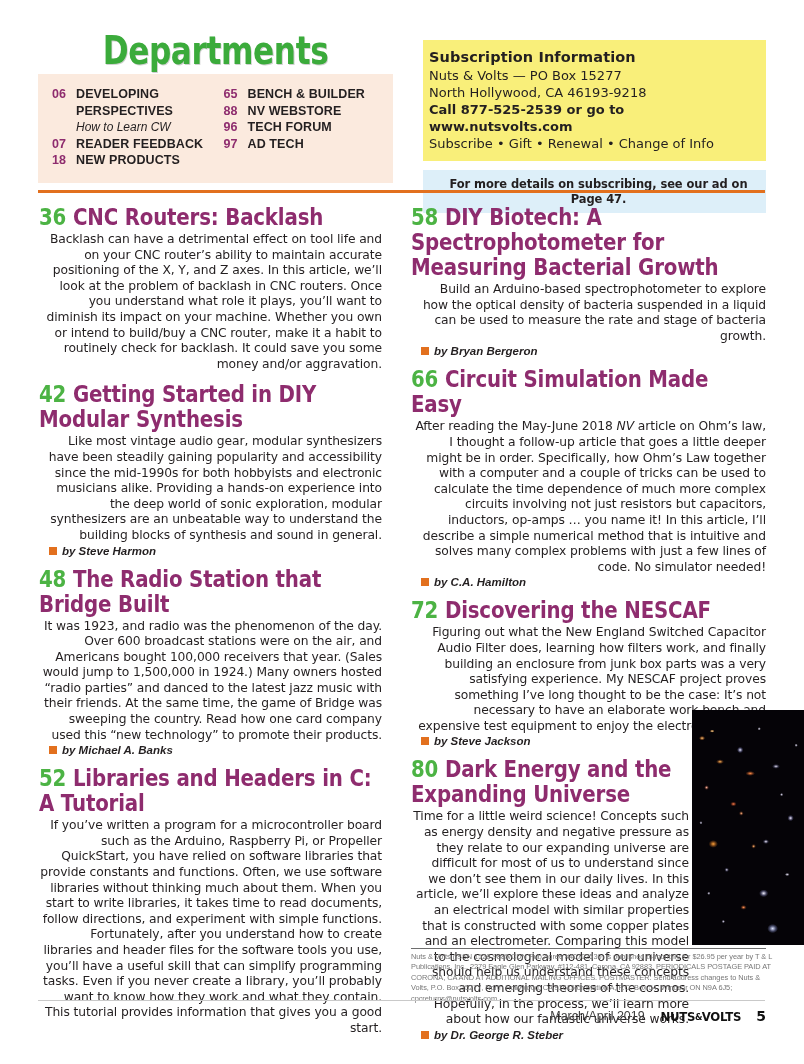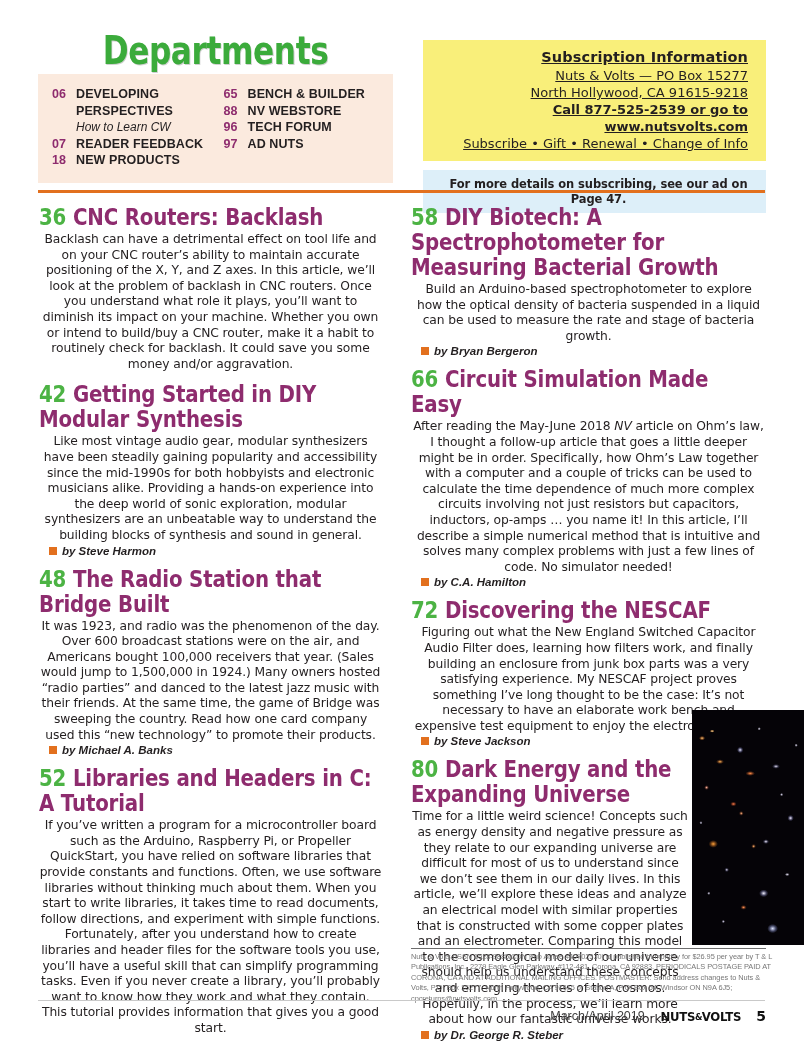--- a/index.html
+++ b/index.html
@@ -99,23 +99,22 @@
   
   .sub-block {
     position: absolute;
     left: 385px;
     top: 10px;
     width: 343px;
   }
   .sub-box {
     background: #f9ef7a;
     padding: 8px 18px 9px 6px;
-    text-align: right;
-    font-family: "DejaVu Sans", sans-serif;
-    text-decoration: underline;
+    text-align: left;
+    font-family: "DejaVu Sans", sans-serif;
   }
   .sub-head {
     font-weight: bold;
     font-size: 14.5px;
     color: #231f20;
     letter-spacing: 0.1px;
     line-height: 19px;
   }
   .sub-line {
     font-size: 13px;
@@ -189,21 +188,21 @@
     transform-origin: left center;
     width: 116%;
   }
 
   .art-body {
     font-family: "DejaVu Sans", sans-serif;
     font-size: 12.3px;
     line-height: 15.6px;
     color: #231f20;
     margin: 0;
-    text-align: center;
+    text-align: right;
     letter-spacing: -0.1px;
   }
   .art-body i { font-style: italic; }
 
   .byline {
     display: flex;
     align-items: center;
     gap: 5px;
     margin-top: 1px;
     margin-left: 10px;
@@ -372,33 +371,33 @@
             <div class="dept-item">
               <span class="dept-num">88</span>
               <span class="dept-name">NV WEBSTORE</span>
             </div>
             <div class="dept-item">
               <span class="dept-num">96</span>
               <span class="dept-name">TECH FORUM</span>
             </div>
             <div class="dept-item">
               <span class="dept-num">97</span>
-              <span class="dept-name">AD NUTS</span>
+              <span class="dept-name">AD TECH</span>
             </div>
 
           </div>
         </div>
       </div>
     </div>
 
     <div class="sub-block">
       <div class="sub-box">
         <div class="sub-head">Subscription Information</div>
         <div class="sub-line">Nuts &amp; Volts — PO Box 15277</div>
-        <div class="sub-line">North Hollywood, CA 91615-9218</div>
+        <div class="sub-line">North Hollywood, CA 46193-9218</div>
         <div class="sub-line bold">Call 877-525-2539 or go to www.nutsvolts.com</div>
         <div class="sub-line">Subscribe • Gift • Renewal • Change of Info</div>
       </div>
       <div class="sub-note-box">
         <span class="sub-note">For more details on subscribing, see our ad on Page 47.</span>
       </div>
     </div>
 
   </div>
 

